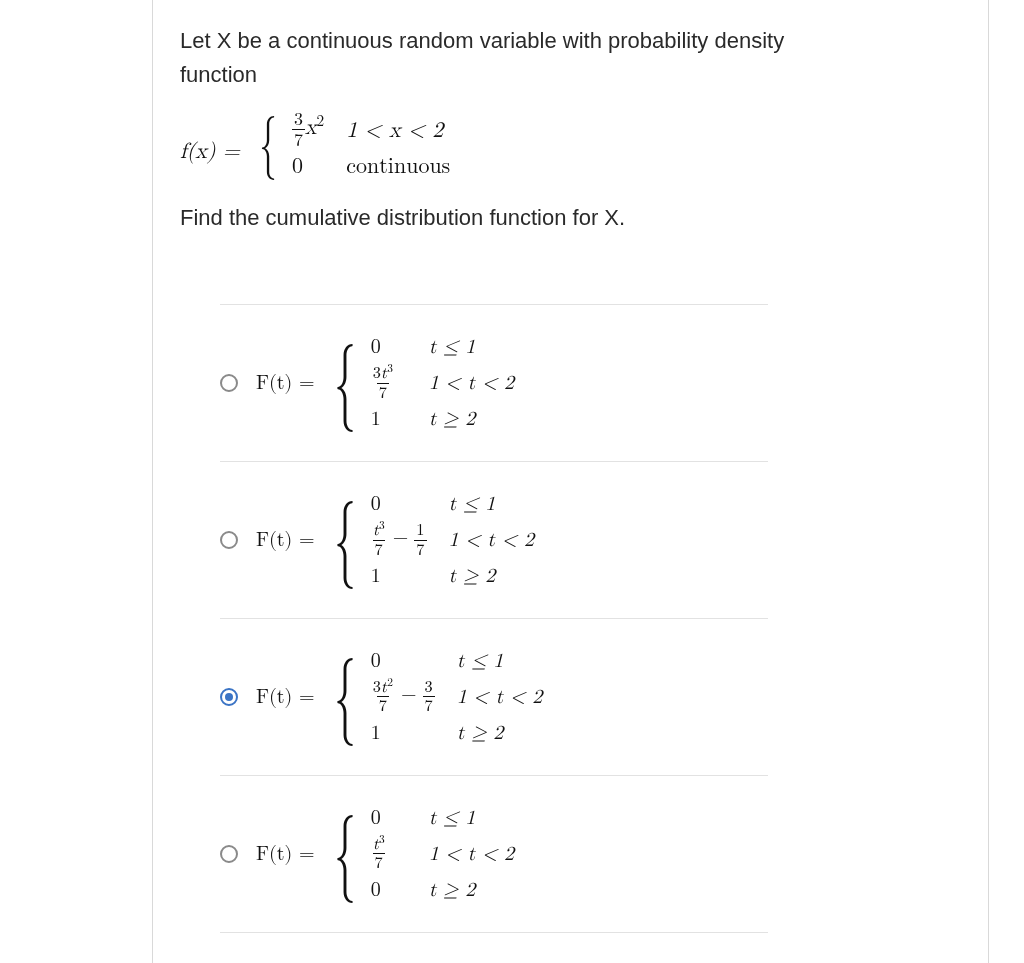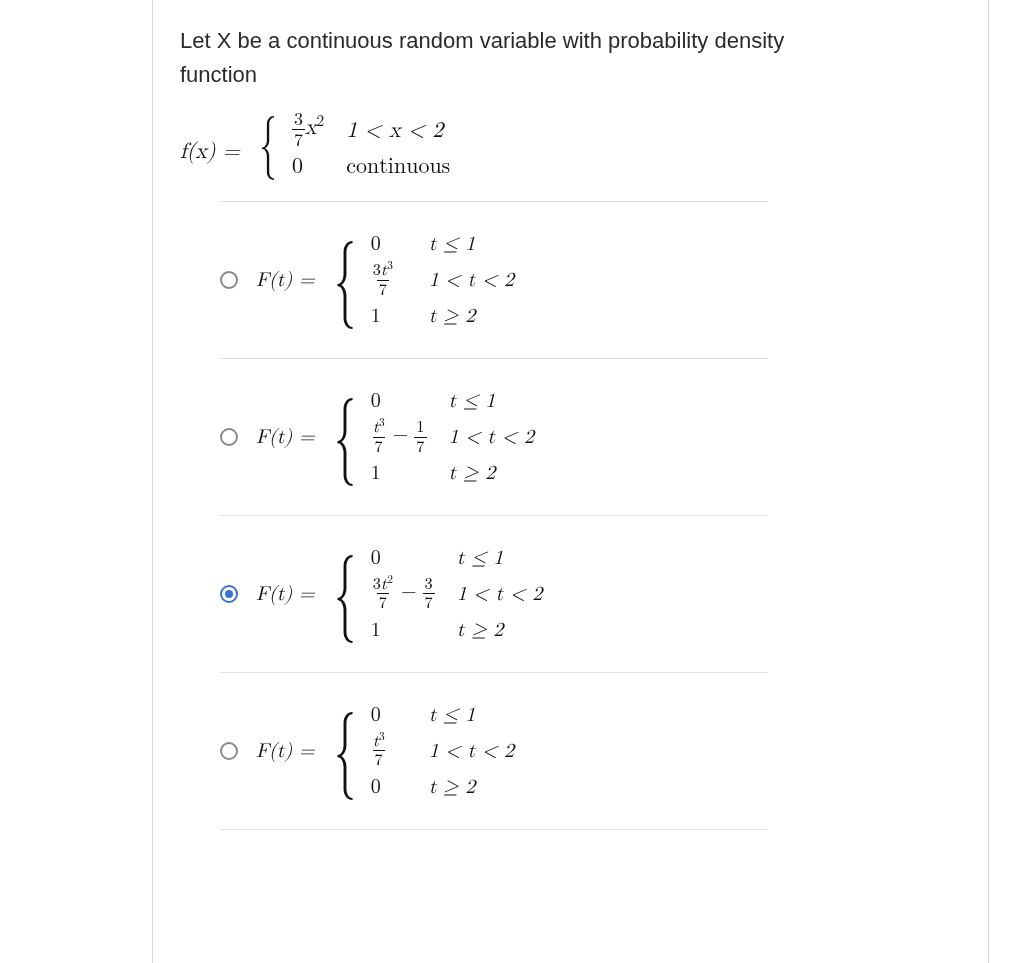--- a/index.html
+++ b/index.html
@@ -115,21 +115,21 @@
     border-radius: 50%;
   }
 
   .ans {
     display: flex;
     align-items: center;
     gap: 12px;
     font-size: 20px;
     color: #111;
   }
-  .ans .lhs { font-style: italic; }
+  .ans .lhs { }
   .ans .brace {
     font-size: 88px;
     line-height: 0.75;
     transform: scaleX(0.5);
     margin: 0 -8px 0 -4px;
   }
   .cases3 {
     display: grid;
     grid-template-columns: auto auto;
     column-gap: 22px;
@@ -160,20 +160,21 @@
             <span class="den">7</span>
           </span><span class="ital">x</span><span class="sup">2</span>
         </span>
         <span class="ital">1 &lt; x &lt; 2</span>
 
         <span>0</span>
         <span>continuous</span>
       </span>
     </div>
 
+    <div class="findline">Find the cumulative distribution function for X.</div>
 
     <div class="opts" id="options">
         <div class="opt">
           <span class="radio"></span>
           <div class="ans">
             <span class="lhs">F(t) =</span>
             <span class="brace">{</span>
             <span class="cases3">
               <span class="v">0</span>
               <span class="ital">t ≤ 1</span>

